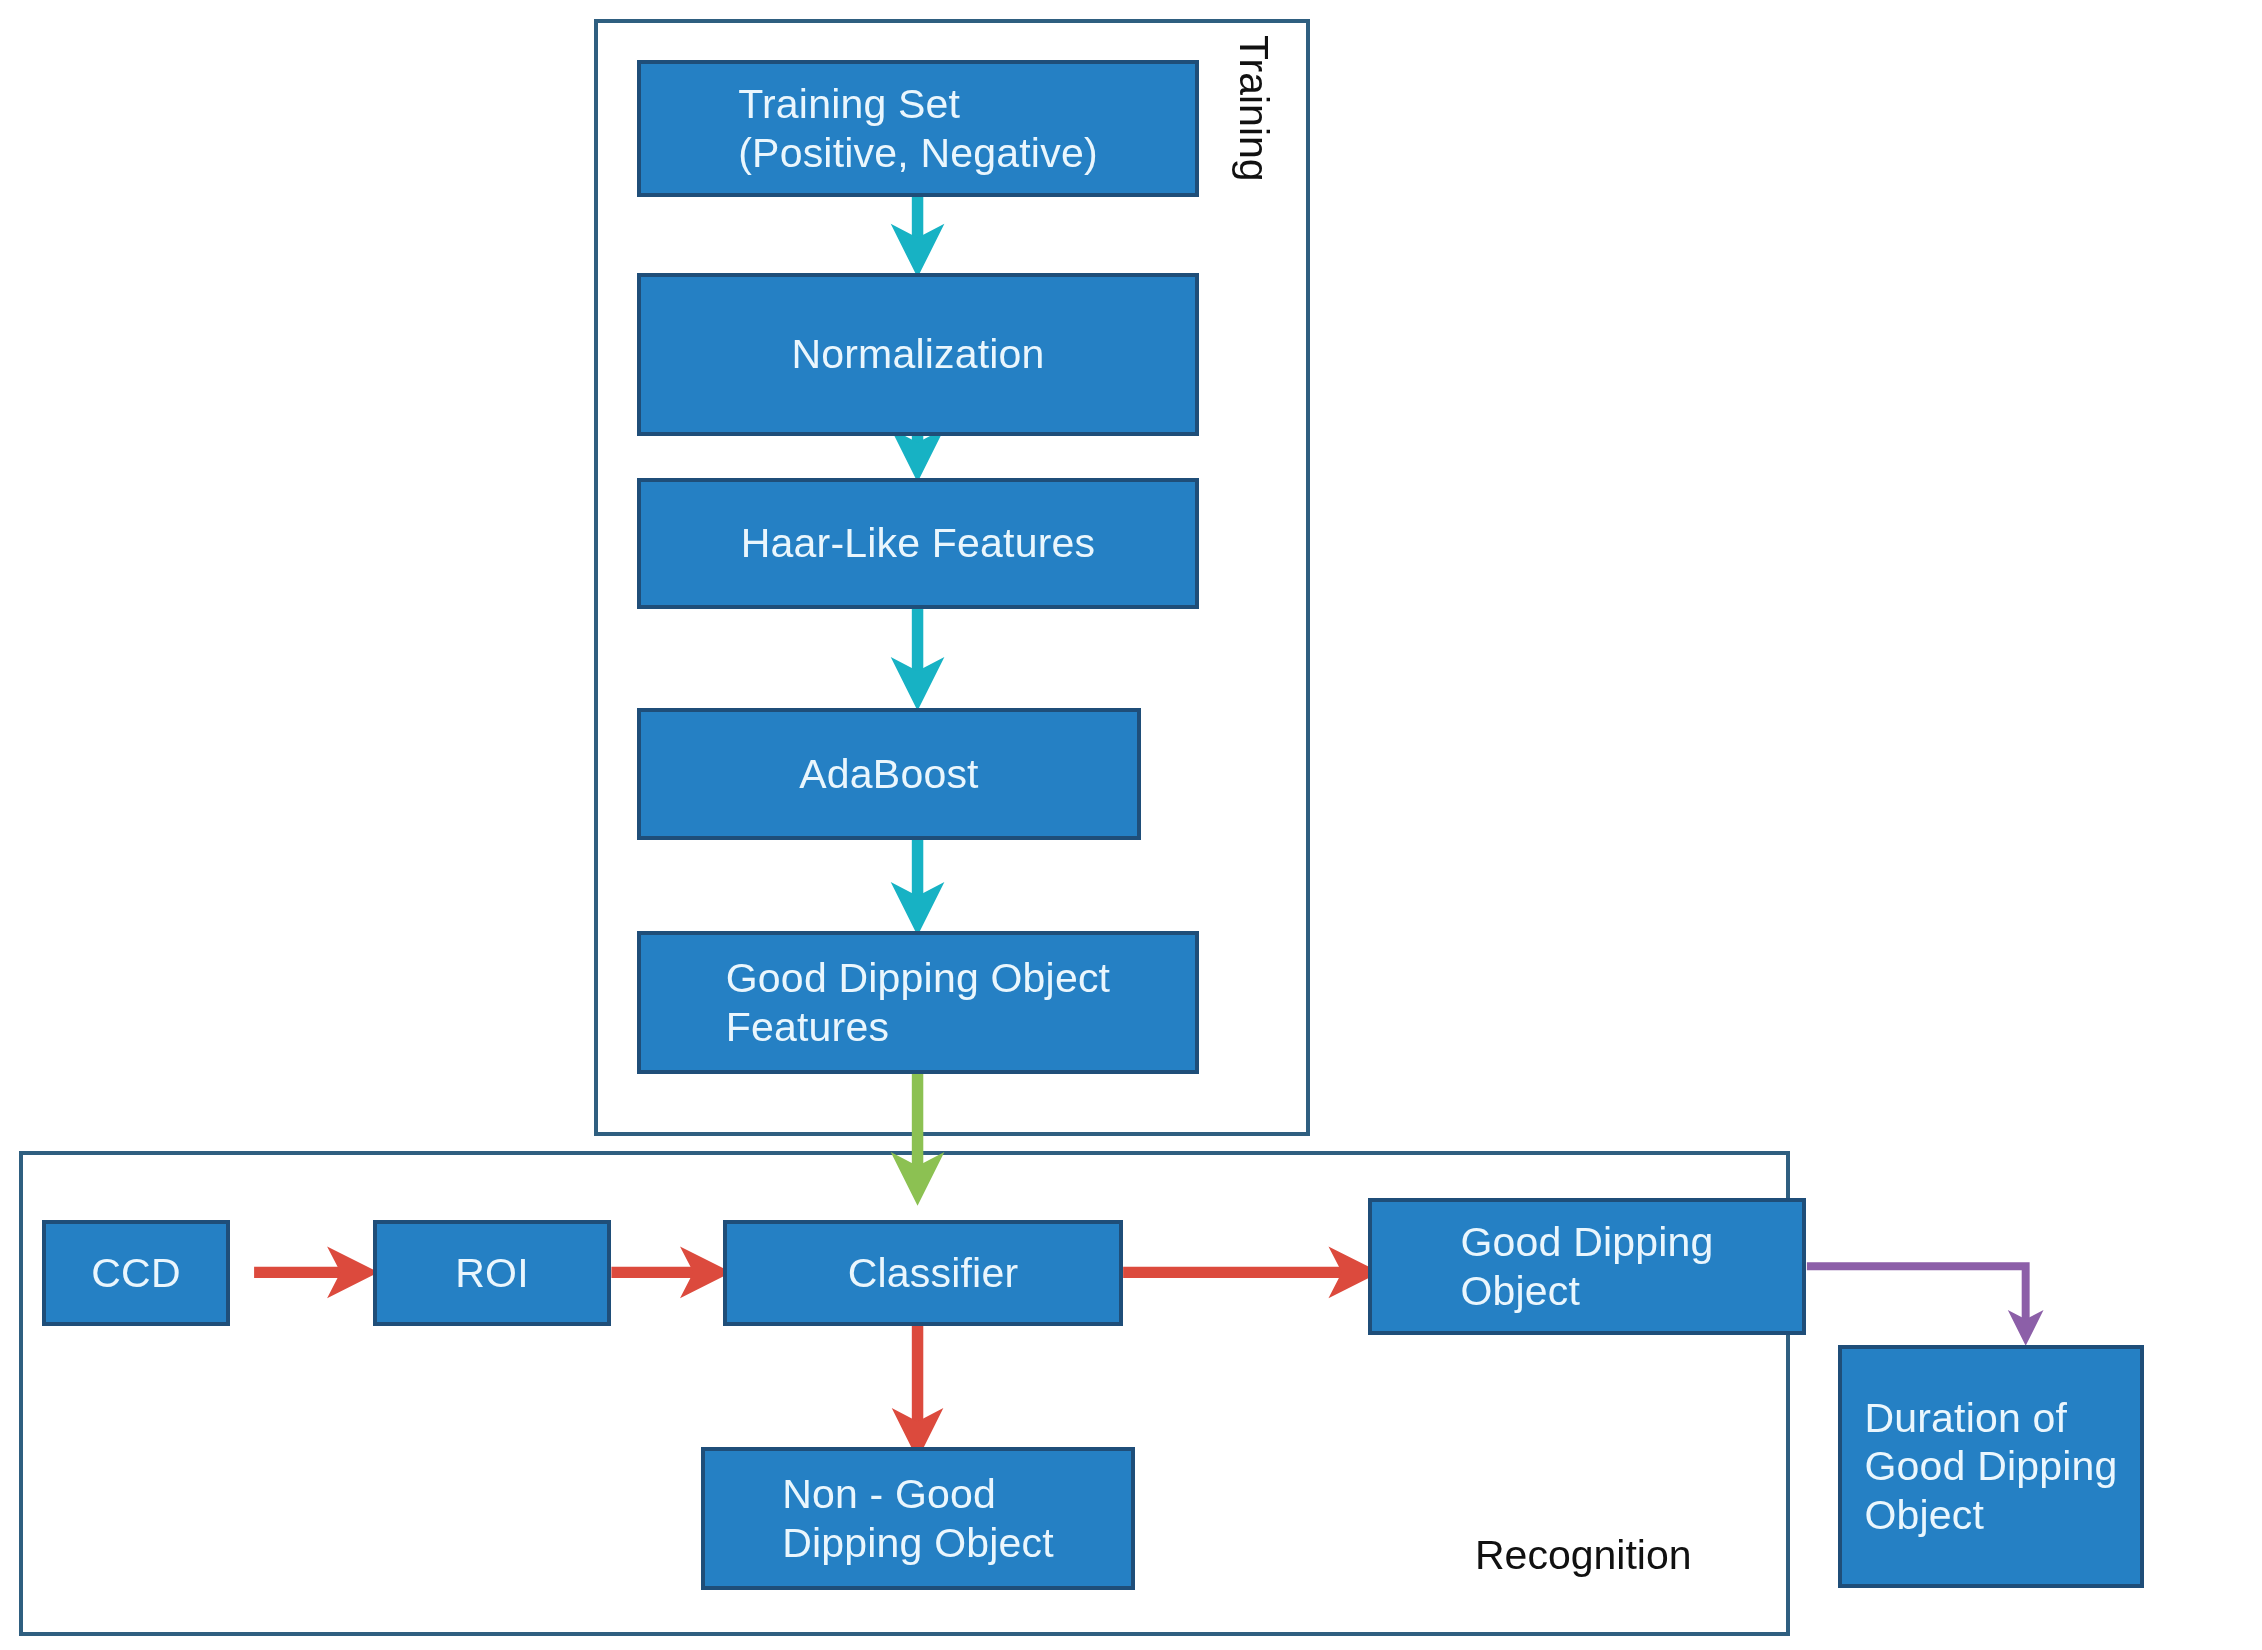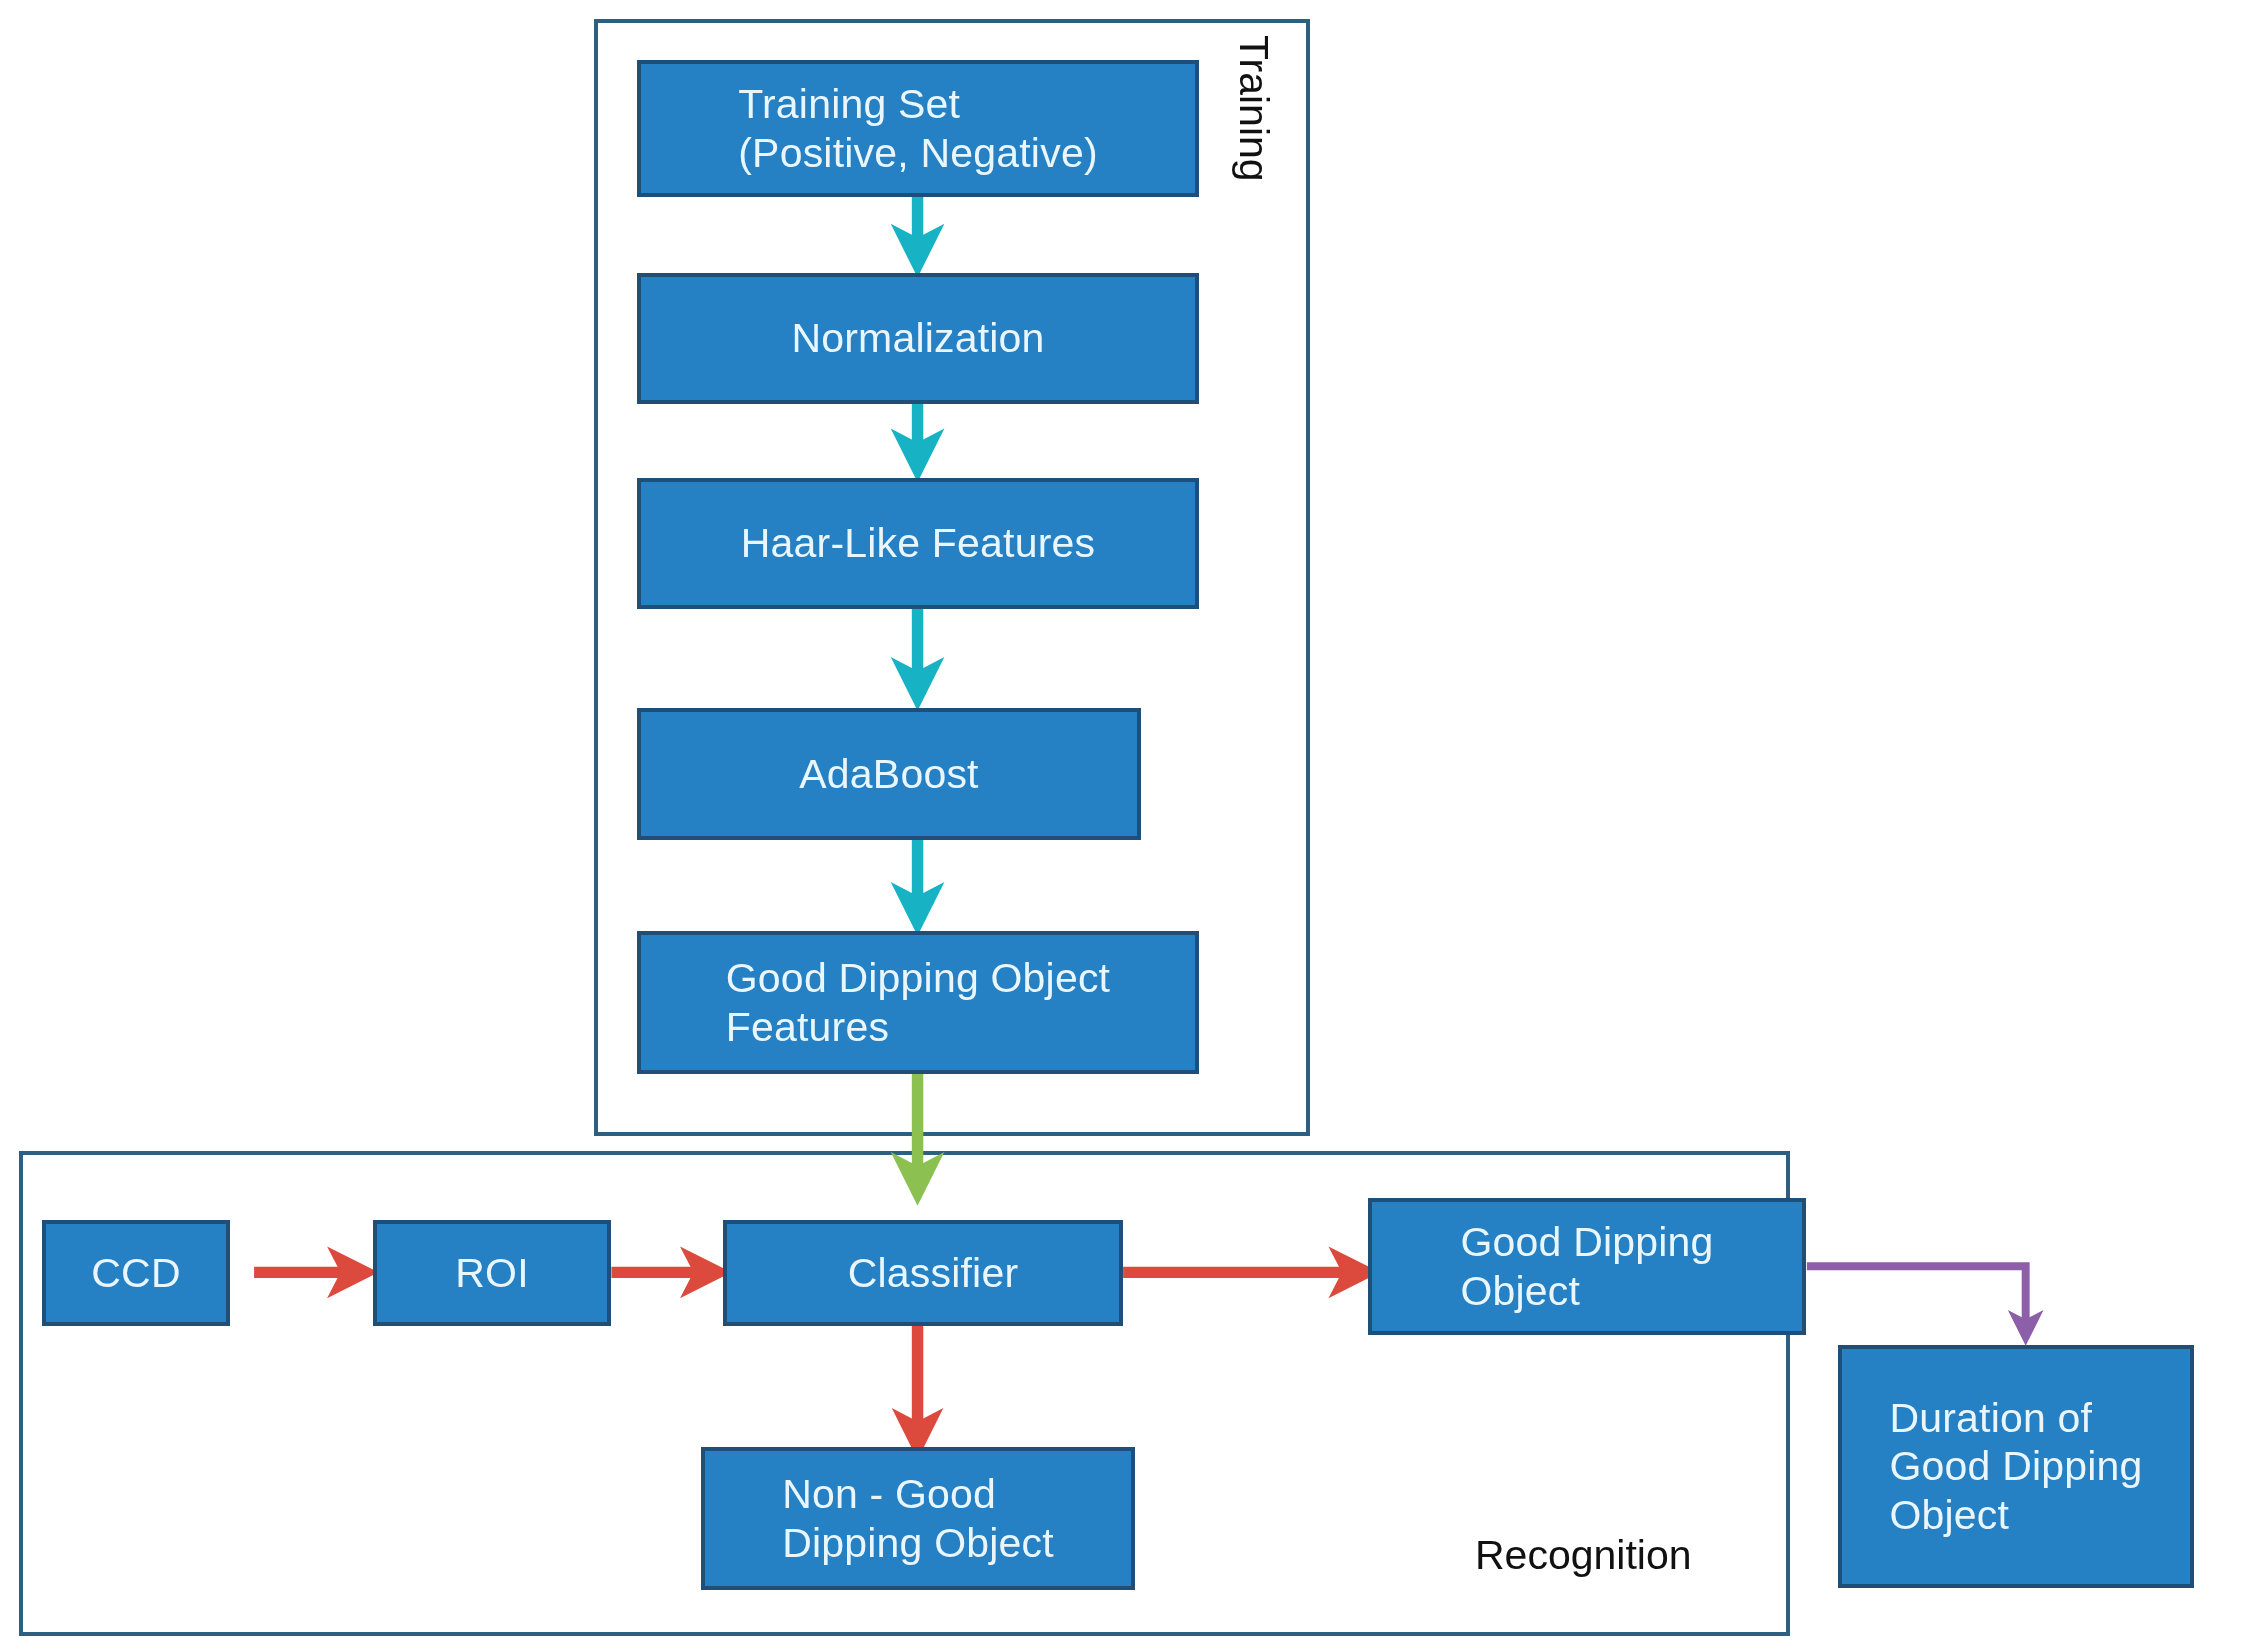--- a/index.html
+++ b/index.html
@@ -78,21 +78,21 @@
     </g>
   </svg>
 
   <div class="box" style="left:637px;top:60px;width:562px;height:137px;">
     <span>
         <span>Training Set</span>
         <span>(Positive, Negative)</span>
       </span>
   </div>
 
-  <div class="box" style="left:637px;top:273px;width:562px;height:131px;">
+  <div class="box" style="left:637px;top:273px;width:562px;height:163px;">
     <span>Normalization</span>
   </div>
 
   <div class="box" style="left:637px;top:478px;width:562px;height:131px;">
     <span>Haar-Like Features</span>
   </div>
 
   <div class="box" style="left:637px;top:708px;width:504px;height:132px;">
     <span>AdaBoost</span>
   </div>
@@ -123,21 +123,21 @@
       </span>
   </div>
 
   <div class="box" style="left:701px;top:1447px;width:434px;height:143px;">
     <span>
         <span>Non - Good</span>
         <span>Dipping Object</span>
       </span>
   </div>
 
-  <div class="box" style="left:1838px;top:1345px;width:356px;height:243px;">
+  <div class="box" style="left:1838px;top:1345px;width:306px;height:243px;">
     <span>
         <span>Duration of</span>
         <span>Good Dipping</span>
         <span>Object</span>
       </span>
   </div>
 
 </div>
 
 

